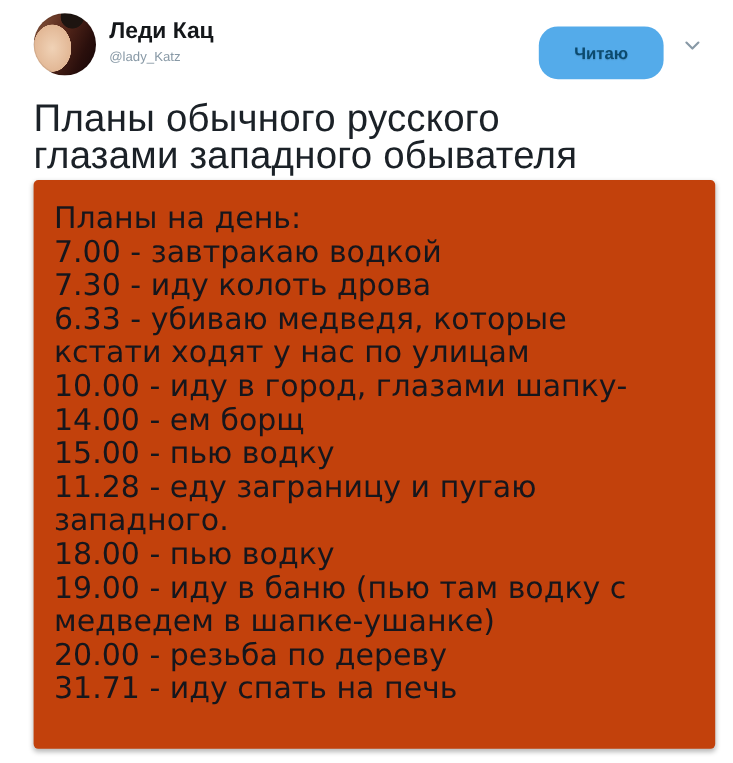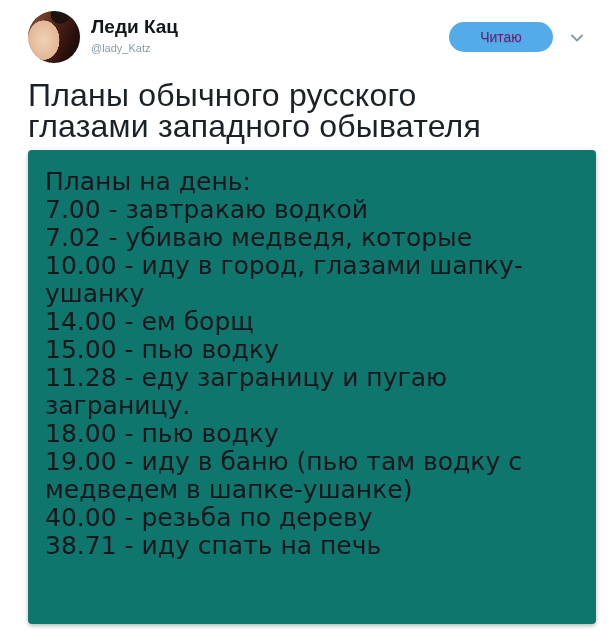--- a/index.html
+++ b/index.html
@@ -46,28 +46,28 @@
   .author-handle {
     font-size: 11px;
     color: #8899a6;
     line-height: 19px;
     margin-top: 1px;
   }
   .follow-button {
     flex: 0 0 auto;
     margin-top: 11px;
     width: 104px;
-    height: 30px;
+    height: 44px;
     border: none;
     border-radius: 16px;
     background: #54abea;
-    color: #701a75;
+    color: #0c4a6e;
     font-family: "Liberation Sans", sans-serif;
     font-size: 14px;
-    font-weight: normal;
+    font-weight: bold;
     cursor: pointer;
     text-shadow: 0 1px 1px rgba(0,0,0,0.15);
   }
   .caret {
     flex: 0 0 auto;
     margin-left: 15px;
     margin-top: 18px;
     width: 18px;
     height: 18px;
     display: flex;
@@ -122,30 +122,31 @@
 
     <div class="caret">
       <svg width="16" height="16" viewBox="0 0 16 16">
         <path d="M3 5.5 L8 10.5 L13 5.5" fill="none" stroke="#8899a6" stroke-width="1.8" stroke-linecap="round" stroke-linejoin="round"></path>
       </svg>
     </div>
   </div>
 
   <div class="tweet-text">Планы обычного русского глазами западного обывателя</div>
 
-  <div class="meme-image" style="background: #0f766e;">
+  <div class="meme-image" style="background: #c2410c;">
     <div class="meme-line">Планы на день:</div>
     <div class="meme-line">7.00 - завтракаю водкой</div>
-    <div class="meme-line">7.02 - убиваю медведя, которые</div>
+    <div class="meme-line">7.30 - иду колоть дрова</div>
+    <div class="meme-line">6.33 - убиваю медведя, которые</div>
+    <div class="meme-line">кстати ходят у нас по улицам</div>
     <div class="meme-line">10.00 - иду в город, глазами шапку-</div>
-    <div class="meme-line">ушанку</div>
     <div class="meme-line">14.00 - ем борщ</div>
     <div class="meme-line">15.00 - пью водку</div>
     <div class="meme-line">11.28 - еду заграницу и пугаю</div>
-    <div class="meme-line">заграницу.</div>
+    <div class="meme-line">западного.</div>
     <div class="meme-line">18.00 - пью водку</div>
     <div class="meme-line">19.00 - иду в баню (пью там водку с</div>
     <div class="meme-line">медведем в шапке-ушанке)</div>
-    <div class="meme-line">40.00 - резьба по дереву</div>
-    <div class="meme-line">38.71 - иду спать на печь</div>
+    <div class="meme-line">20.00 - резьба по дереву</div>
+    <div class="meme-line">31.71 - иду спать на печь</div>
   </div>
 
 </div>
 
 </body></html>

